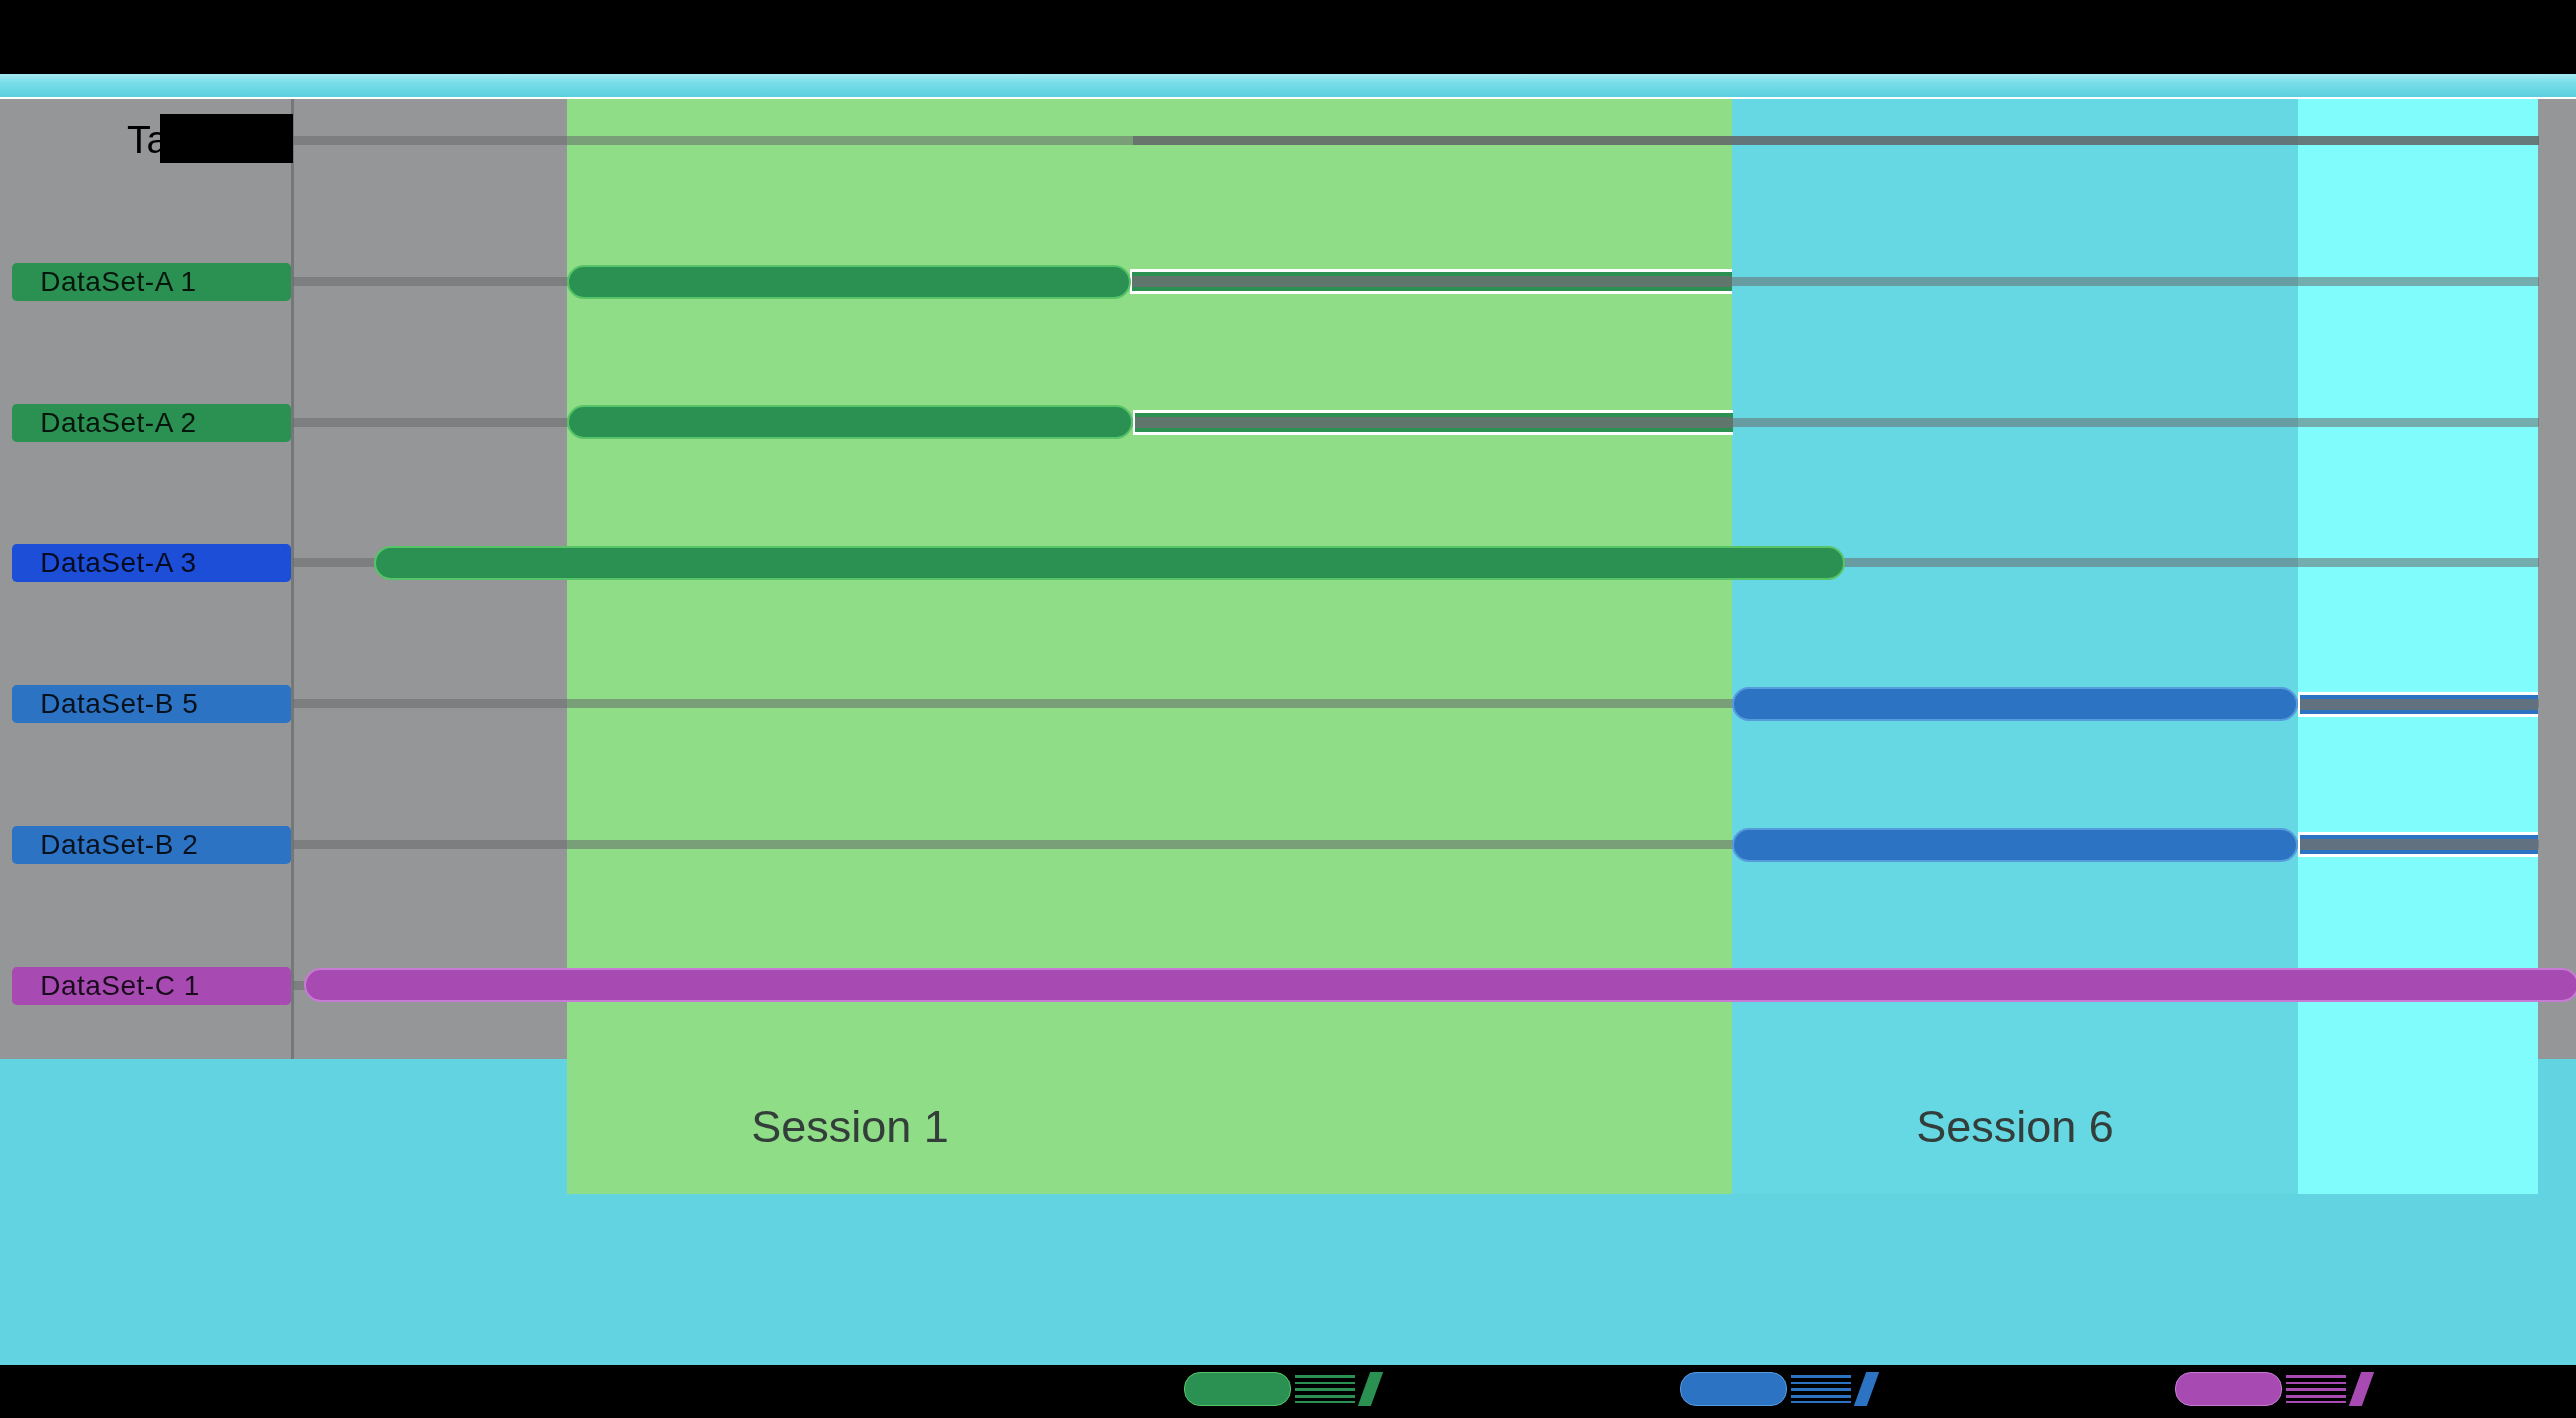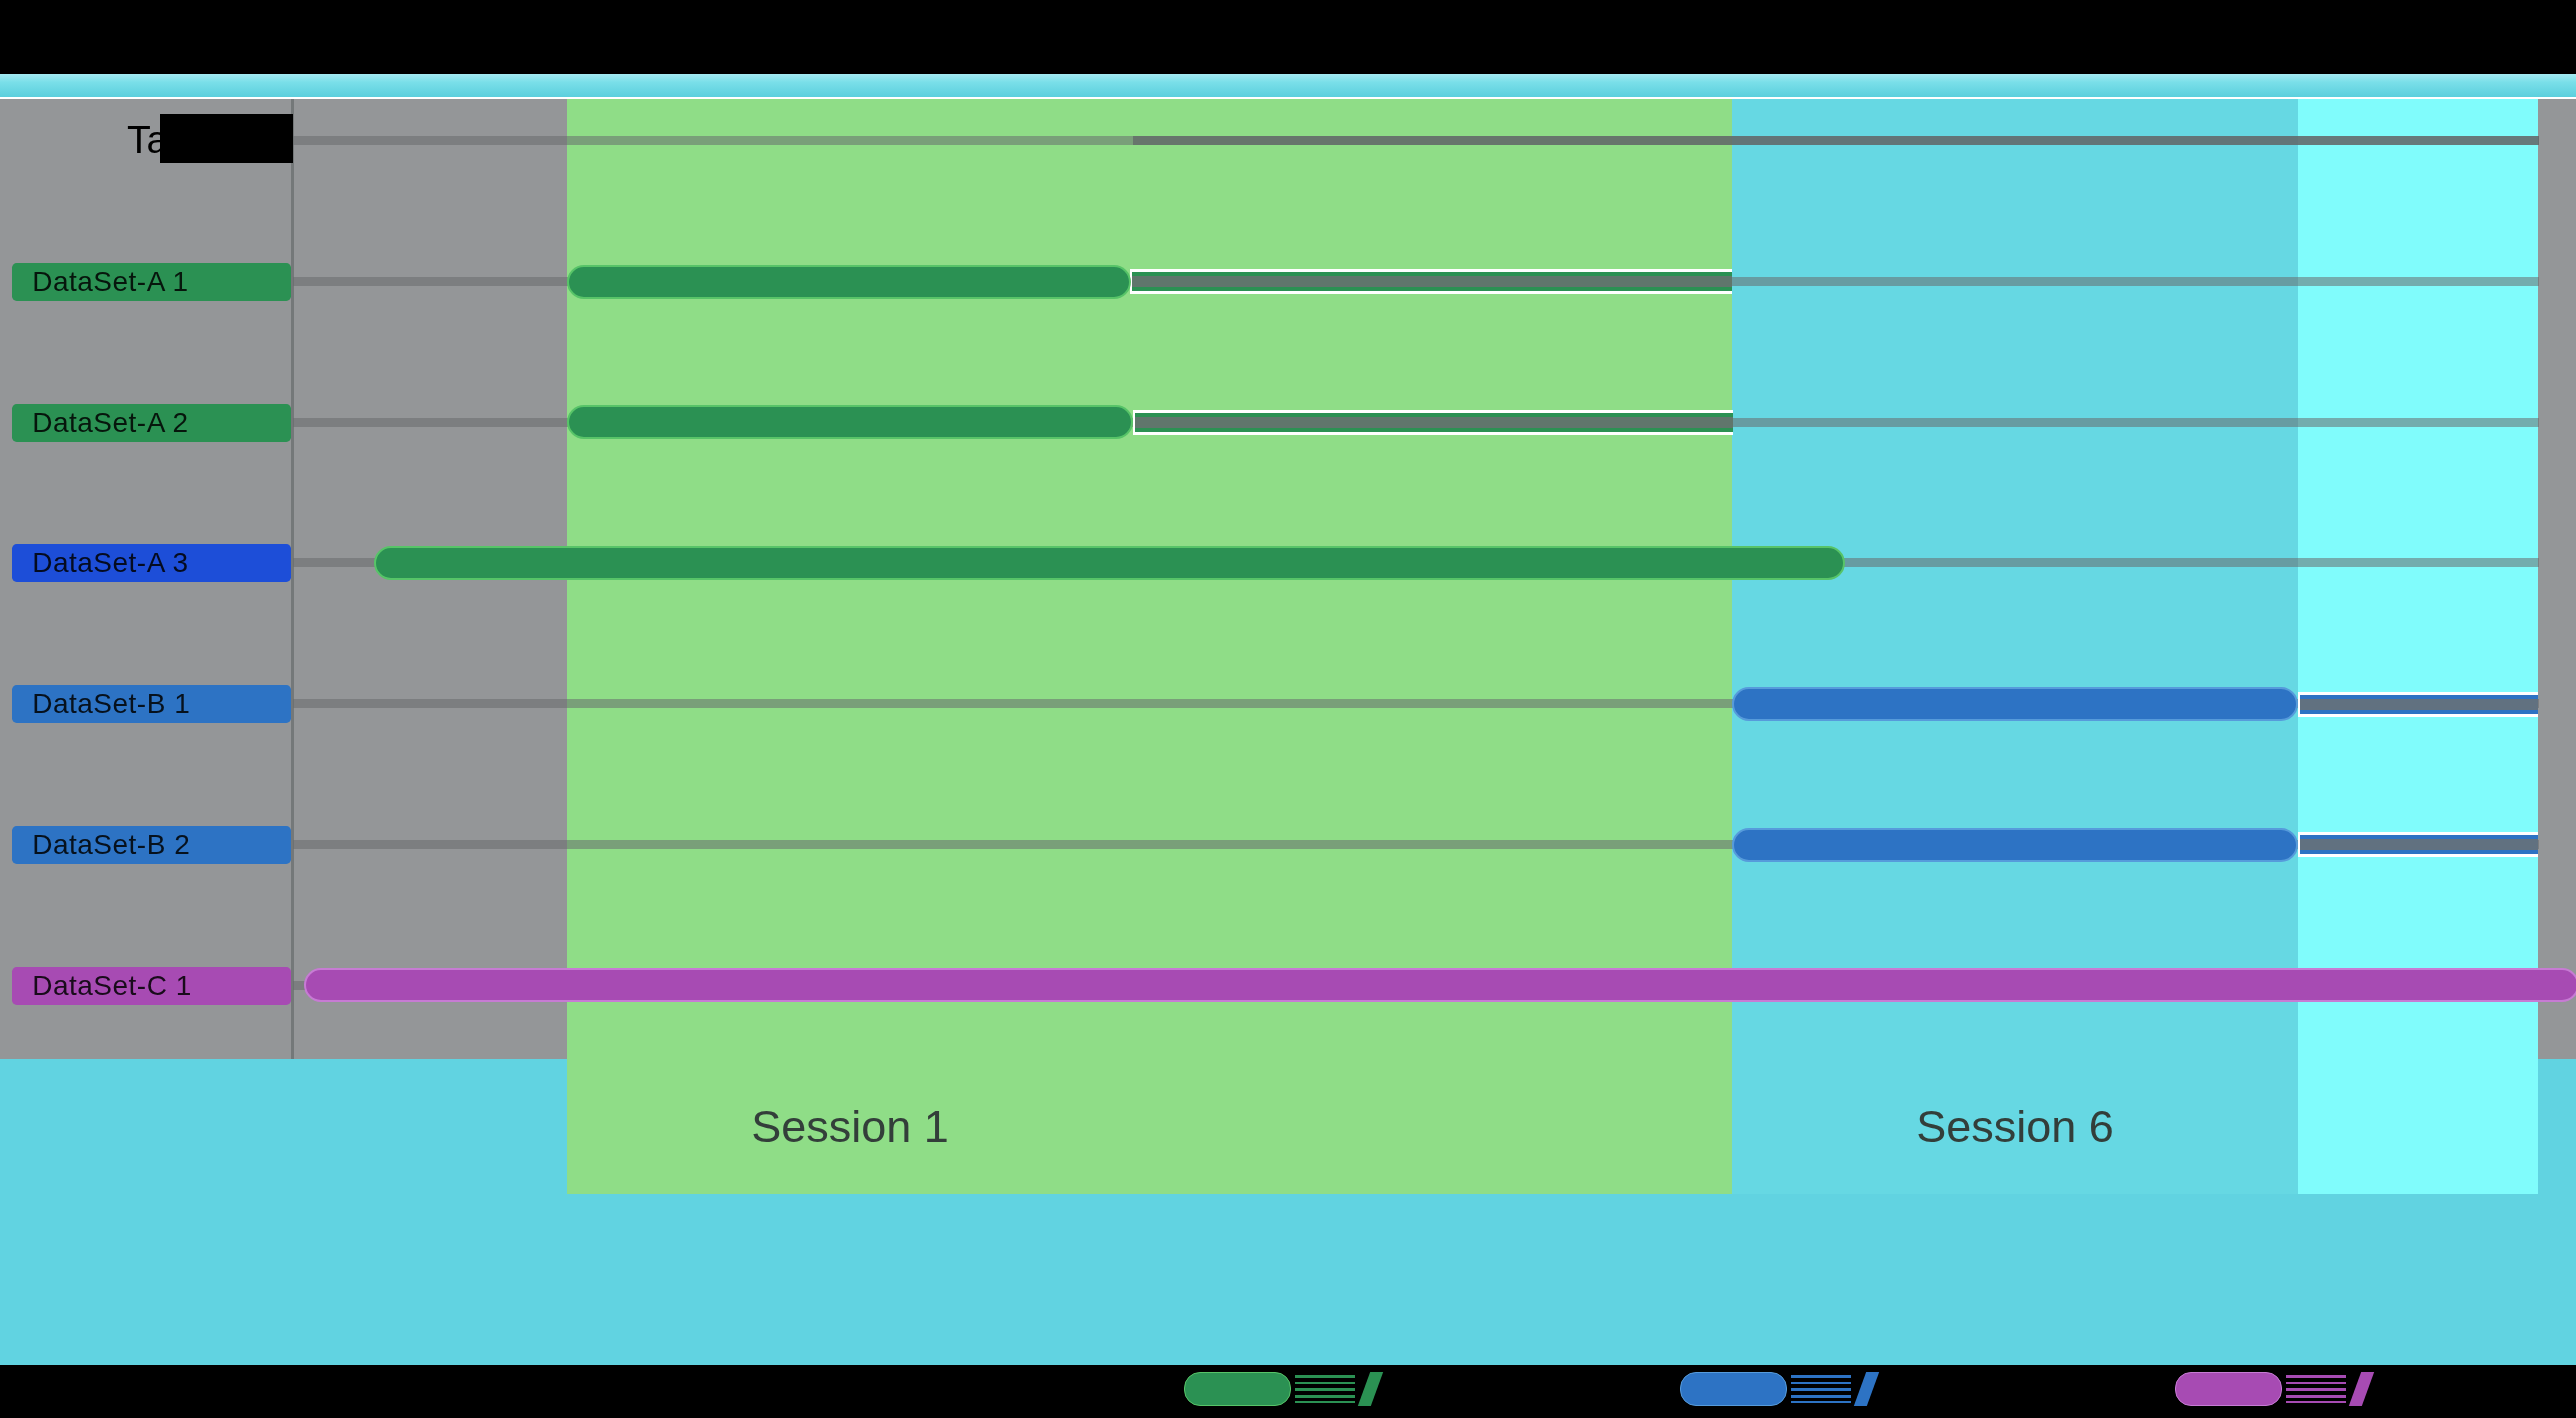--- a/index.html
+++ b/index.html
@@ -27,21 +27,21 @@
   
   .gridline{position:absolute;height:9.4px;background:rgba(103,108,109,0.55);}
   .gridline.dark{background:rgba(98,103,105,0.88);}
   .ext-line{position:absolute;height:25px;background:#ffffff;}
   .ext-line .ext-fill{position:absolute;left:1.9px;right:0;top:2.8px;bottom:2.8px;}
   .ext-line .ext-core{position:absolute;left:1.9px;right:0;top:6.6px;bottom:6.6px;background:rgba(108,112,113,0.82);}
   .bar{position:absolute;height:34px;border-radius:17px;box-sizing:border-box;}
   
   .row-label{
     position:absolute;left:12.2px;width:279px;height:38px;border-radius:4.7px;
-    display:flex;align-items:center;padding-left:20px;box-sizing:border-box;
+    display:flex;align-items:center;padding-left:28px;box-sizing:border-box;
     font-size:28px;color:rgba(0,0,0,0.85);letter-spacing:0.5px;white-space:nowrap;
   }
   
   #task-header{position:absolute;left:127px;top:118px;font-size:39px;color:#000;}
   #task-header-overlay{position:absolute;left:160px;top:114px;width:133px;height:49px;background:#000;}
   
   .legend-item{position:absolute;top:1370px;height:38px;display:flex;align-items:center;}
   .legend-swatch{width:105px;height:32px;border-radius:16px;}
   .legend-text{width:60px;height:28px;margin-left:3.8px;}
   .legend-slash{width:13px;height:34px;margin-left:9.4px;transform:skewX(-20deg);}
@@ -82,21 +82,21 @@
     <div class="row-label" style="top: 404px; background: rgb(43, 145, 83);">DataSet-A 2</div>
     <div class="gridline" style="left: 293px; width: 2246px; top: 558px;"></div>
     <div class="bar" style="left: 374px; width: 1471px; top: 546px; background: rgb(43, 145, 83); border: 2.8px solid rgb(87, 196, 104);"></div>
     <div class="row-label" style="top: 544px; background: #1d4ed8;">DataSet-A 3</div>
     <div class="gridline" style="left: 293px; width: 2246px; top: 699px;"></div>
     <div class="ext-line" style="left: 2298px; width: 240px; top: 692px;">
       <div class="ext-fill" style="background: rgb(45, 115, 196);"></div>
       <div class="ext-core"></div>
     </div>
     <div class="bar" style="left: 1732px; width: 566px; top: 687px; background: rgb(45, 115, 196); border: 2.8px solid rgb(86, 155, 219);"></div>
-    <div class="row-label" style="top: 685px; background: rgb(45, 115, 196);">DataSet-B 1</div>
+    <div class="row-label" style="top: 685px; background: rgb(45, 115, 196);">DataSet-B 5</div>
     <div class="gridline" style="left: 293px; width: 2246px; top: 840px;"></div>
     <div class="ext-line" style="left: 2298px; width: 240px; top: 832px;">
       <div class="ext-fill" style="background: rgb(45, 115, 196);"></div>
       <div class="ext-core"></div>
     </div>
     <div class="bar" style="left: 1732px; width: 566px; top: 828px; background: rgb(45, 115, 196); border: 2.8px solid rgb(86, 155, 219);"></div>
     <div class="row-label" style="top: 826px; background: rgb(45, 115, 196);">DataSet-B 2</div>
     <div class="gridline" style="left: 293px; width: 2246px; top: 981px;"></div>
     <div class="bar" style="left: 304px; width: 2275px; top: 968px; background: rgb(167, 75, 179); border: 2.8px solid rgb(199, 123, 212);"></div>
     <div class="row-label" style="top: 967px; background: rgb(167, 75, 179);">DataSet-C 1</div>

